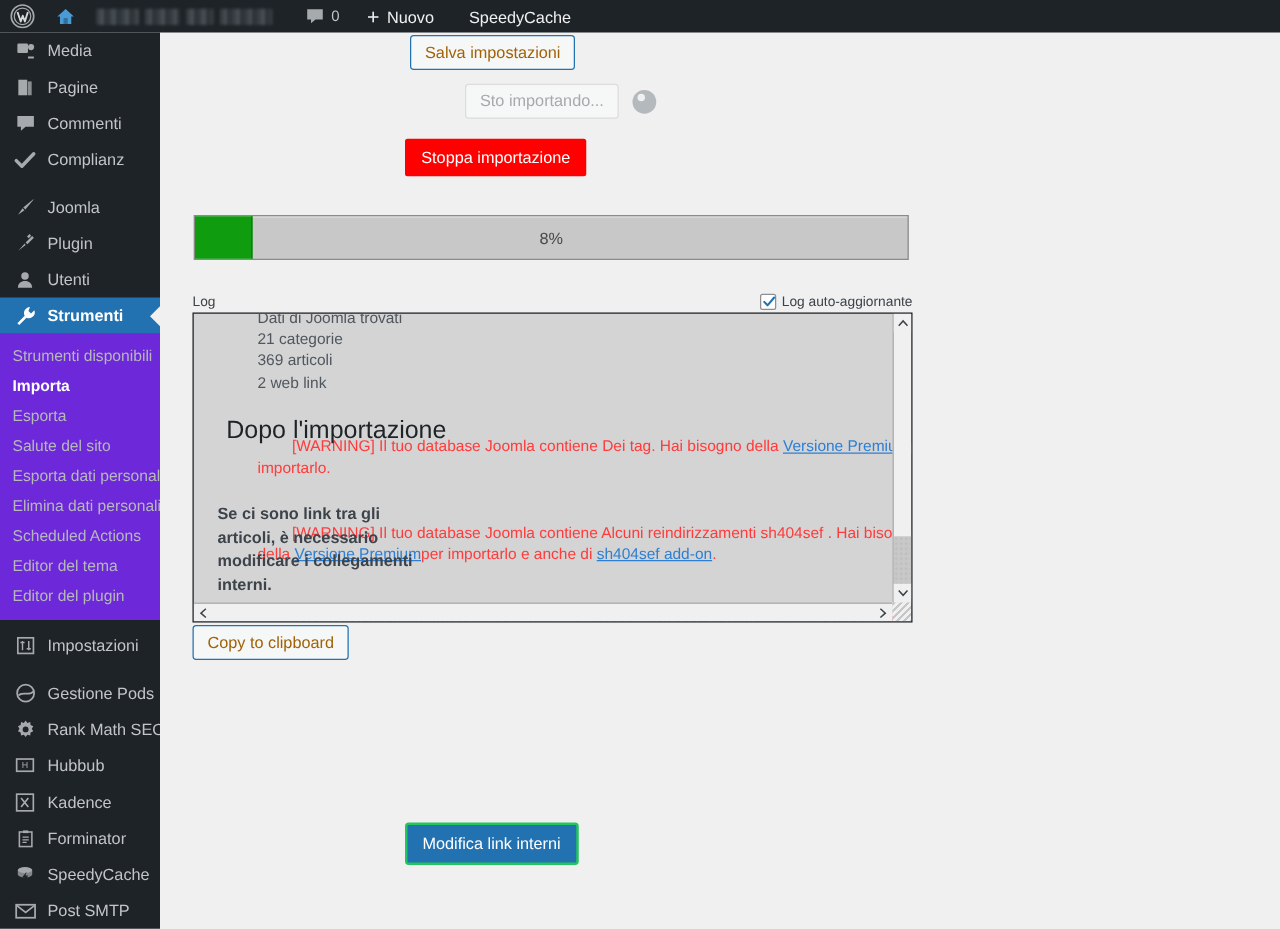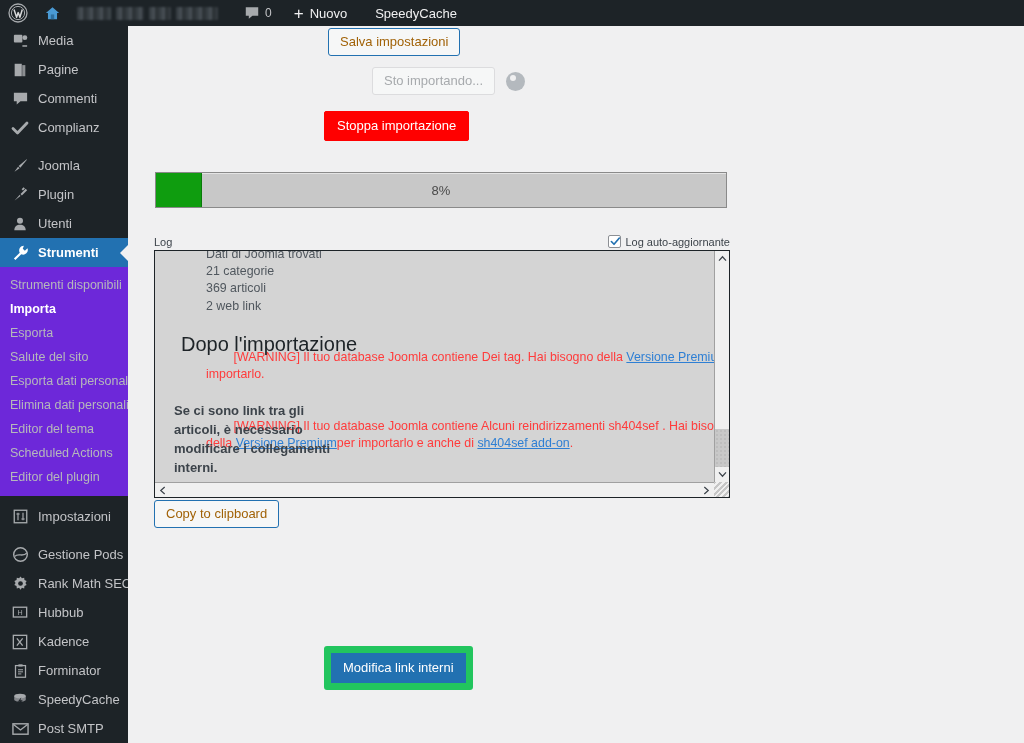--- a/index.html
+++ b/index.html
@@ -127,24 +127,25 @@
   }
   .btn-danger {
     background: #ff0000;
     border: 1px solid #ff0000;
     color: #ffffff;
     padding: 7px 12px 8px;
     border-radius: 2px;
   }
   .btn-primary {
     background: #2271b1;
-    border: 7px solid #22c55e;
+    border: 2px solid #22c55e;
     color: #fff;
     padding: 8px 12px 9px;
     border-radius: 3px;
+    margin-top: 12px;
   }
 
   #save-row { position: absolute; left: 200px; top: 2px; }
   #importing-row {
     position: absolute; left: 200px; top: 41px;
     display: flex; align-items: center; gap: 11px; margin-left: 44px;
   }
   .spinner {
     width: 19px; height: 19px; border-radius: 50%;
     background: #b4b9be;
@@ -399,22 +400,22 @@
     <span class="mi-label">Strumenti</span>
   </div>
 
   <div id="submenu">
     <div class="sub-item">Strumenti disponibili</div>
     <div class="sub-item current">Importa</div>
     <div class="sub-item">Esporta</div>
     <div class="sub-item">Salute del sito</div>
     <div class="sub-item">Esporta dati personali</div>
     <div class="sub-item">Elimina dati personali</div>
+    <div class="sub-item">Scheduled Actions</div>
     <div class="sub-item">Editor del tema</div>
-    <div class="sub-item">Scheduled Actions</div>
     <div class="sub-item">Editor del plugin</div>
   </div>
 
   <div class="menu-item" style="margin-top:6px">
     <span class="mi-icon">
       <svg width="15" height="15" viewBox="0 0 18 18">
           <rect x="1.5" y="1.5" width="15" height="15" fill="none" stroke="#a7aaad" stroke-width="1.6"></rect>
           <path d="M6 4.5 v9 M12 4.5 v9" stroke="#a7aaad" stroke-width="1.4"></path>
           <path d="M4 6 h4 M10 12 h4" stroke="#a7aaad" stroke-width="1.4"></path>
         </svg>

